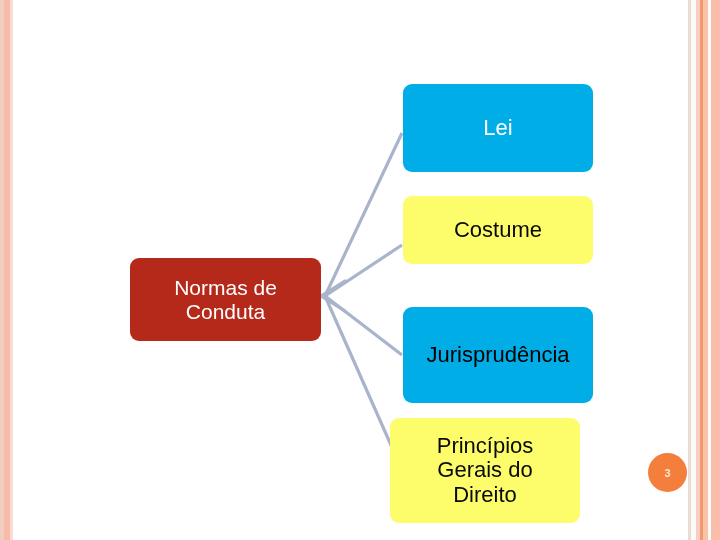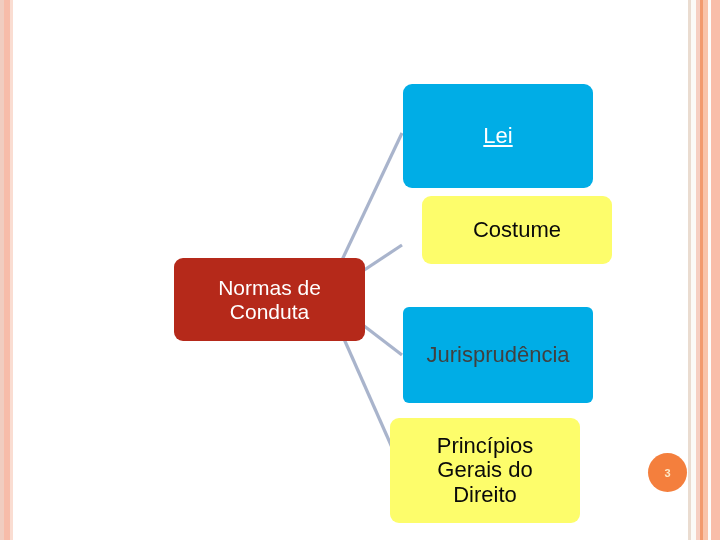--- a/index.html
+++ b/index.html
@@ -57,51 +57,47 @@
     white-space: pre-line;
   }
   .node-root {
     left: 130px;
     top: 258px;
     width: 191px;
     height: 83px;
     background: #b5291a;
     color: #ffffff;
     font-size: 21px;
-    margin-left: 44px;
   }
   .node-lei {
     left: 403px;
     top: 84px;
     width: 190px;
-    height: 104px;
+    height: 88px;
     background: #00ade6;
     color: #ffffff;
     font-size: 22px;
-    text-decoration: underline;
   }
   .node-costume {
     left: 403px;
     top: 196px;
     width: 190px;
     height: 68px;
     background: #fdfd6b;
     color: #0a0a0a;
     font-size: 22px;
-    margin-left: 19px;
   }
   .node-jurisprudencia {
     left: 403px;
     top: 307px;
     width: 190px;
     height: 96px;
     background: #00ade6;
-    color: #404040;
+    color: #000000;
     font-size: 22px;
-    border-radius: 6px;
   }
   .node-principios {
     left: 390px;
     top: 418px;
     width: 190px;
     height: 105px;
     background: #fdfd6b;
     color: #0a0a0a;
     font-size: 22px;
   }

